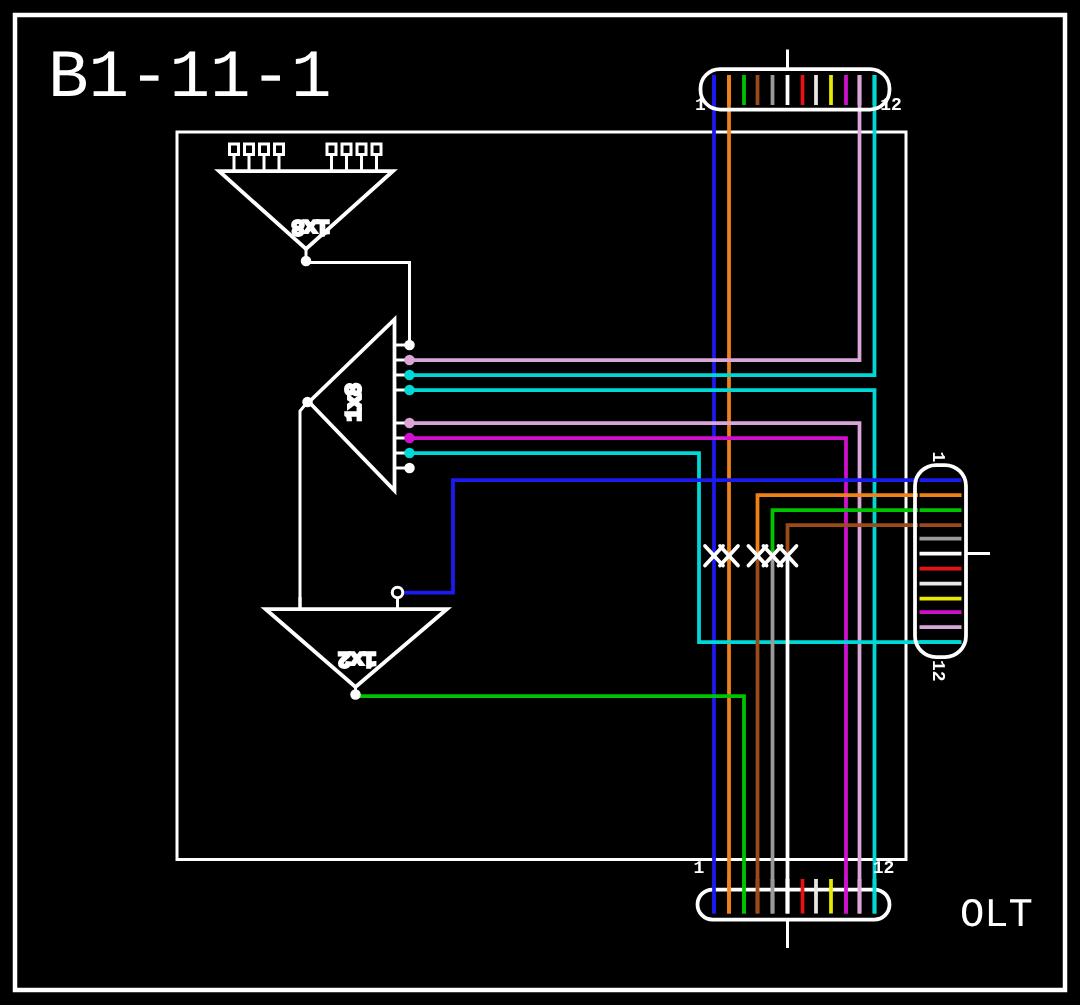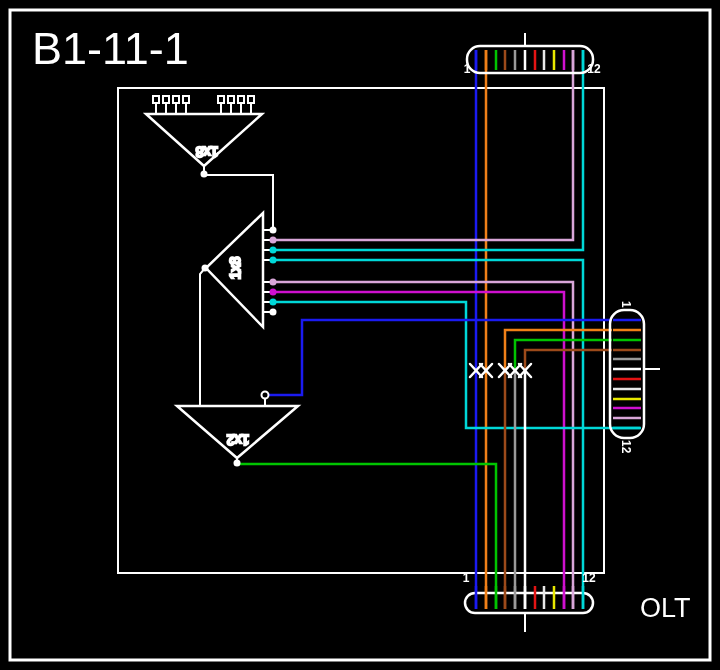--- a/index.html
+++ b/index.html
@@ -1,17 +1,17 @@
 <!DOCTYPE html>
 <html><head>
 <meta charset="utf-8">
 <style>
   html,body{margin:0;padding:0;background:#000;}
   .stage{position:relative;width:720px;height:670px;background:#000;overflow:hidden;
-         font-family:Liberation Sans, sans-serif;}
+         font-family:Liberation Mono, monospace;}
   svg text{fill:#fff;}
   .title-text{font-size:45px;fill:#fff;}
   .olt-text{font-size:27px;fill:#fff;}
   .conn-num{font-size:12px;fill:#fff;font-weight:bold;}
   .spl-label{font-size:14px;fill:#fff;}
 </style>
 </head>
 <body>
 
 <div class="stage">

